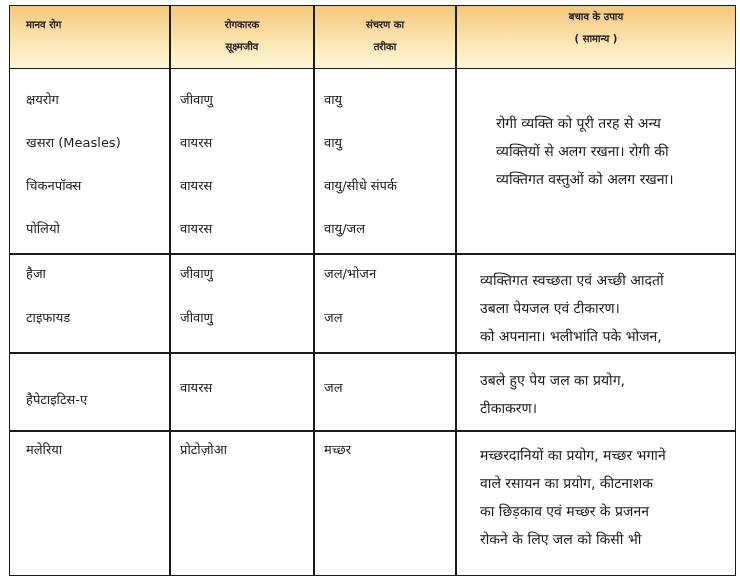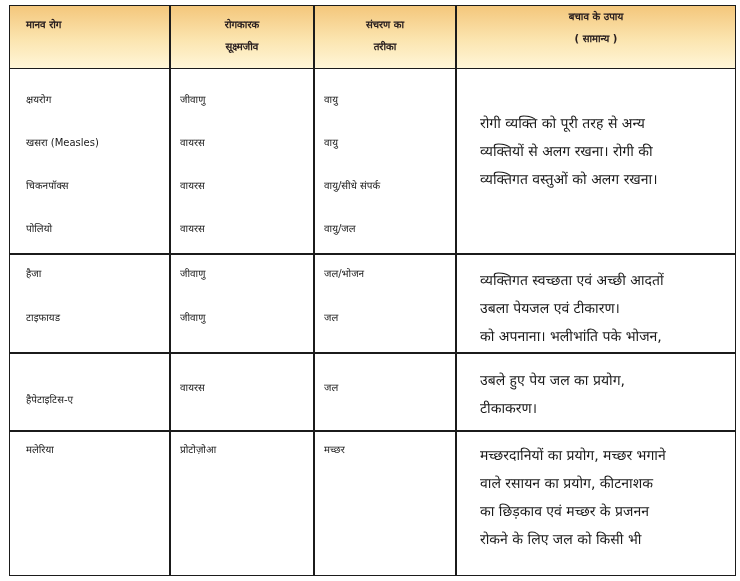--- a/index.html
+++ b/index.html
@@ -9,21 +9,21 @@
          border: 1.5px solid #1b1b1b; box-sizing: border-box; }
   .hdr { position: absolute; left: 0; top: 0; width: 100%; height: 63px;
          background: linear-gradient(to bottom, #f4c77c 0%, #fbe5b0 55%, #fff6d8 100%);
          border-bottom: 1.5px solid #1b1b1b; box-sizing: border-box; }
   .vline { position: absolute; top: 0; bottom: 0; width: 1.5px; background: #1b1b1b; }
   .hline { position: absolute; left: 0; right: 0; height: 1.5px; background: #1b1b1b; }
   .hcell { position: absolute; top: 0; height: 62px; font-size: 10px; font-weight: bold;
            color: #2a2020; box-sizing: border-box; }
   .hcell.center { text-align: center; }
   .hcell .l { display: block; line-height: 22px; }
-  .txt { position: absolute; font-size: 10px; line-height: 20px; white-space: nowrap; text-align: right; }
+  .txt { position: absolute; font-size: 13px; line-height: 20px; white-space: nowrap; text-align: right; }
   .para { position: absolute; font-size: 14px; line-height: 28px; text-align: justify; }
 </style>
 </head>
 <body>
 
 <div class="tbl">
 
   <div class="hdr">
     <div class="hcell" style="left:16px; width:140px; padding-top:8px;">
       <span class="l">मानव रोग</span>
@@ -60,21 +60,21 @@
     <span class="txt" style="left:314px; top:127px;">वायु</span>
 
     <span class="txt" style="left:16px; top:170px;">चिकनपॉक्स</span>
     <span class="txt" style="left:170px; top:170px;">वायरस</span>
     <span class="txt" style="left:314px; top:170px;">वायु/सीधे संपर्क</span>
 
     <span class="txt" style="left:16px; top:213px;">पोलियो</span>
     <span class="txt" style="left:170px; top:213px;">वायरस</span>
     <span class="txt" style="left:314px; top:213px;">वायु/जल</span>
 
-    <div class="para" style="left:470px; top:103px; width:245px;">
+    <div class="para" style="left:486px; top:103px; width:245px;">
       <div>रोगी व्यक्ति को पूरी तरह से अन्य</div>
       <div>व्यक्तियों से अलग रखना। रोगी की</div>
       <div>व्यक्तिगत वस्तुओं को अलग रखना।</div>
     </div>
   </div>
 
   <div>
     <span class="txt" style="left:16px; top:258px;">हैजा</span>
     <span class="txt" style="left:170px; top:258px;">जीवाणु</span>
     <span class="txt" style="left:314px; top:258px;">जल/भोजन</span>

